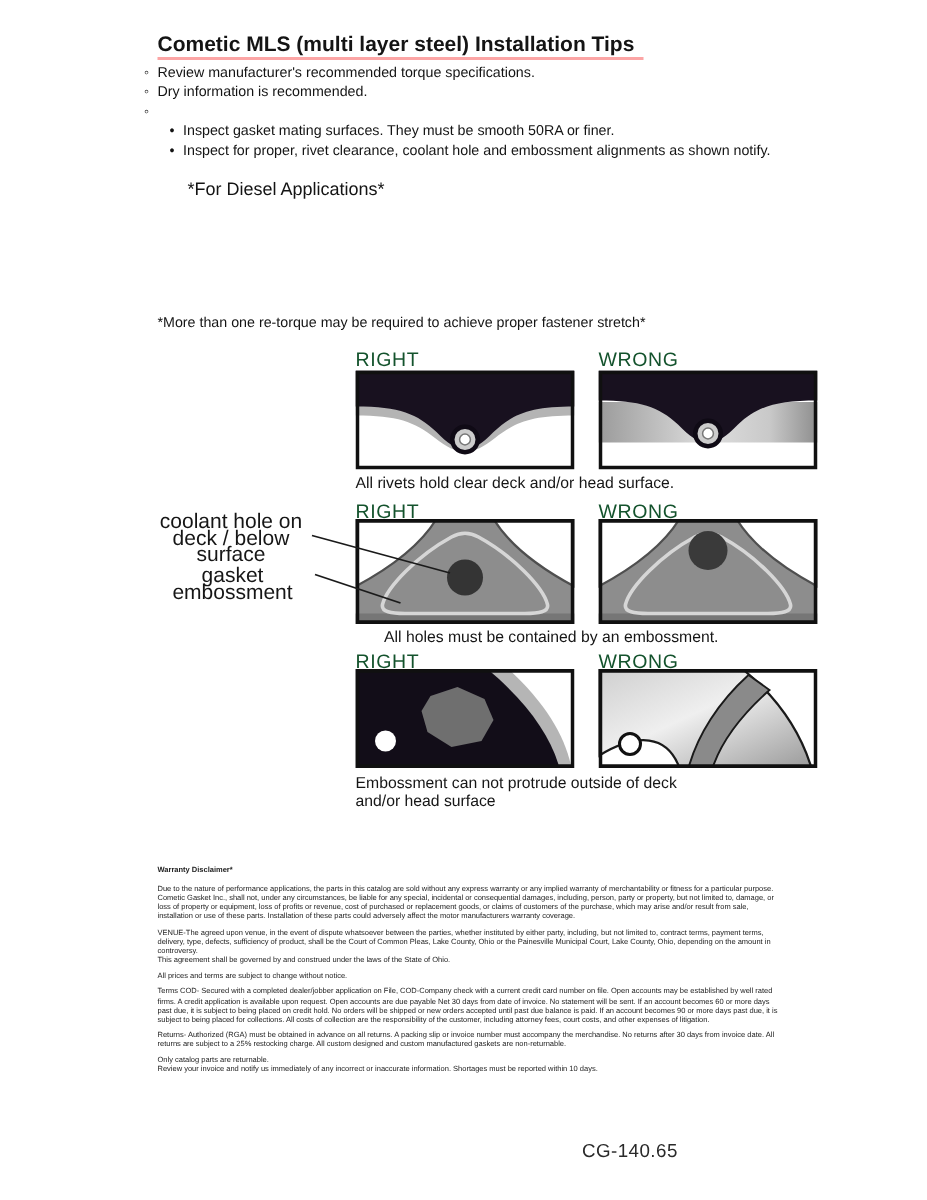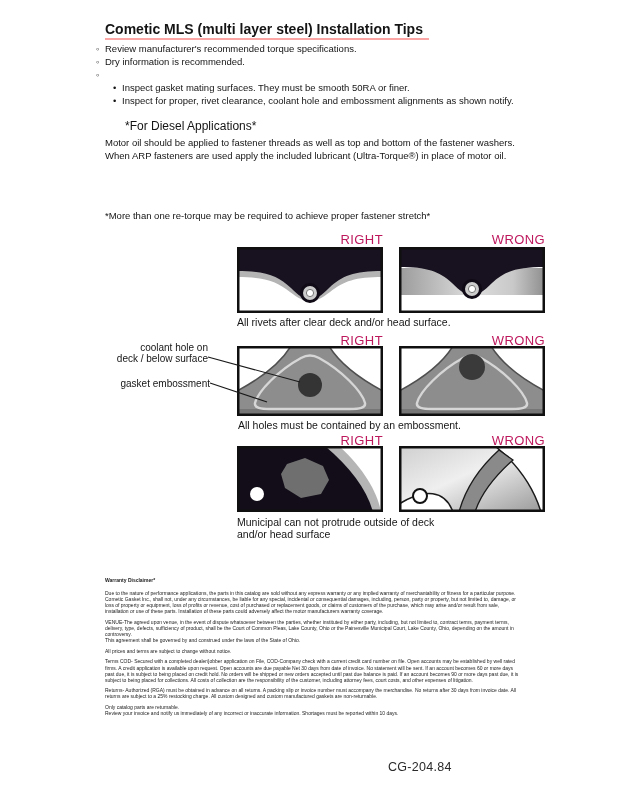--- a/index.html
+++ b/index.html
@@ -19,24 +19,24 @@
   .b-marker{width:9px;flex:0 0 9px;text-align:left;}
   .sub{margin-left:17px;}
   .sub .b-marker{width:9px;}
 
   .h2{left:105px;top:119px;font-size:12px;font-weight:normal;margin-left:20px;}
   .para{left:105px;width:445px;font-size:9.5px;line-height:12.6px;white-space:pre-line;}
   .p1{top:137px;}
   .p2{top:169px;}
   .note{top:210px;}
 
-  .dlabel{width:146px;text-align:right;font-size:13px;letter-spacing:.4px;color:#be185d;}
+  .dlabel{width:146px;text-align:left;font-size:13px;letter-spacing:.4px;color:#14532d;}
   .caption{font-size:10.5px;line-height:12px;color:#161616;}
 
-  .ann{font-size:10px;line-height:11px;text-align:right;color:#161616;}
+  .ann{font-size:14px;line-height:11px;text-align:center;color:#161616;}
 
   .disclaimer{left:105px;top:577px;width:416px;font-size:5px;line-height:6.1px;color:#222;}
   .disclaimer .dh{font-weight:bold;margin-bottom:7px;}
   .disclaimer p{margin:0 0 4.5px 0;white-space:pre-line;}
 
   .footer{left:388px;top:760px;font-size:12.5px;color:#2a2a2a;letter-spacing:.3px;}
 
   svg{display:block;}
 </style>
 </head>
@@ -62,22 +62,20 @@
       <span class="b-marker">•</span>
       <span>Inspect gasket mating surfaces.  They must be smooth 50RA or finer.</span>
     </div>
     <div class="b-row sub">
       <span class="b-marker">•</span>
       <span>Inspect for proper, rivet clearance, coolant hole and embossment alignments as shown notify.</span>
     </div>
   </div>
 
   <div class="abs h2">*For Diesel Applications*</div>
-  <div class="abs para p1">Motor oil should be applied to fastener threads as well as top and bottom of the fastener washers.
-When ARP fasteners are used apply the included lubricant (Ultra-Torque®) in place of motor oil.</div>
   <div class="abs para note">*More than one re-torque may be required to achieve proper fastener stretch*</div>
 
   <div class="abs dlabel" style="left:237px;top:232px;">RIGHT</div>
   <div class="abs dlabel" style="left:399px;top:232px;">WRONG</div>
 
   <svg class="abs" style="left:237px;top:247px;" width="146" height="66" viewBox="0 0 146 66">
     <rect width="146" height="66" fill="#ffffff"></rect>
     <path d="M0,0 H146 V30 C118,30 107,34 93,45 C85,51 80,54 73,54 C66,54 61,51 53,45 C39,34 28,30 0,30 Z" fill="#b4b4b4"></path>
     <path d="M0,0 H146 V24 C116,24 105,29 92,41 C84,49 80,52 73,52 C66,52 62,49 54,41 C41,29 30,24 0,24 Z" fill="#18111f"></path>
     <circle cx="73" cy="46" r="8.5" fill="#cccccc" stroke="#0f0a15" stroke-width="3"></circle>
@@ -95,21 +93,21 @@
       </linearGradient>
     </defs>
     <rect width="146" height="66" fill="#ffffff"></rect>
     <rect x="0" y="21" width="146" height="27" fill="url(#g1)"></rect>
     <path d="M0,0 H146 V20 C118,20 106,24 93,36 C85,44 80,48 73,48 C66,48 61,44 53,36 C40,24 28,20 0,20 Z" fill="#18111f"></path>
     <circle cx="73" cy="42" r="8.5" fill="#cccccc" stroke="#0f0a15" stroke-width="3"></circle>
     <circle cx="73" cy="42" r="3.6" fill="#ffffff" stroke="#777777" stroke-width="1"></circle>
     <rect x="1.25" y="1.25" width="143.5" height="63.5" fill="none" stroke="#101010" stroke-width="2.5"></rect>
   </svg>
 
-  <div class="abs caption" style="left:237px;top:316px;">All rivets after clear deck and/or head surface.</div>
+  <div class="abs caption" style="left:237px;top:316px;">All rivets hold clear deck and/or head surface.</div>
 
   <div class="abs dlabel" style="left:237px;top:333px;">RIGHT</div>
   <div class="abs dlabel" style="left:399px;top:333px;">WRONG</div>
 
   <div class="abs ann" style="left:100px;top:342px;width:108px;">
     <div>coolant hole on</div>
     <div>deck / below surface</div>
   </div>
   <div class="abs ann" style="left:100px;top:378px;width:110px;">gasket embossment</div>
 
@@ -131,21 +129,21 @@
     <path d="M18,57 C21,45 42,24 64,12 Q73,7 82,12 C104,24 125,45 128,57 C129,62 122,63 113,63 H33 C24,63 17,62 18,57 Z" fill="none" stroke="#d6d6d6" stroke-width="2.4"></path>
     <circle cx="73" cy="21" r="13" fill="#3a3a3a"></circle>
     <rect x="1.25" y="1.25" width="143.5" height="67.5" fill="none" stroke="#101010" stroke-width="2.5"></rect>
   </svg>
 
   <svg class="abs" style="left:105px;top:340px;" width="215" height="72" viewBox="0 0 215 72">
     <line x1="103" y1="17" x2="195" y2="42" stroke="#1a1a1a" stroke-width="1.2"></line>
     <line x1="105" y1="43" x2="162" y2="62" stroke="#1a1a1a" stroke-width="1.2"></line>
   </svg>
 
-  <div class="abs caption" style="left:238px;top:419px;">All holes must be contained by an embossment.</div>
+  <div class="abs caption" style="left:256px;top:419px;">All holes must be contained by an embossment.</div>
 
   <div class="abs dlabel" style="left:237px;top:433px;">RIGHT</div>
   <div class="abs dlabel" style="left:399px;top:433px;">WRONG</div>
 
   <svg class="abs" style="left:237px;top:446px;" width="146" height="66" viewBox="0 0 146 66">
     <rect width="146" height="66" fill="#ffffff"></rect>
     <path d="M0,0 H102 C128,24 140,46 144,66 H0 Z" fill="#b5b5b5"></path>
     <path d="M0,0 H88 C114,22 130,44 136,66 H0 Z" fill="#120d18"></path>
     <path d="M50,18 L68,12 L86,20 L92,34 L84,48 L64,52 L48,42 L44,28 Z" fill="#6f6f6f"></path>
     <circle cx="20" cy="48" r="7" fill="#ffffff"></circle>
@@ -160,30 +158,30 @@
         <stop offset="1" stop-color="#9a9a9a"></stop>
       </linearGradient>
     </defs>
     <rect width="146" height="66" fill="#ffffff"></rect>
     <path d="M0,0 H96 C118,18 134,40 142,66 H54 C46,44 26,42 0,58 Z" fill="url(#g3)" stroke="#1a1a1a" stroke-width="1.5"></path>
     <path d="M60,66 C66,44 80,22 100,4 L114,14 C96,30 82,48 76,66 Z" fill="#8a8a8a" stroke="#1a1a1a" stroke-width="1.3"></path>
     <circle cx="21" cy="50" r="7" fill="#ffffff" stroke="#111111" stroke-width="2"></circle>
     <rect x="1.25" y="1.25" width="143.5" height="63.5" fill="none" stroke="#101010" stroke-width="2.5"></rect>
   </svg>
 
-  <div class="abs caption" style="left:237px;top:516px;white-space:pre-line;">Municipal can not protrude outside of deck
+  <div class="abs caption" style="left:237px;top:516px;white-space:pre-line;">Embossment can not protrude outside of deck
 and/or head surface</div>
 
   <div class="abs disclaimer">
     <div class="dh">Warranty Disclaimer*</div>
     <p>Due to the nature of performance applications, the parts in this catalog are sold without any express warranty or any implied warranty of merchantability or fitness for a particular purpose.  Cometic Gasket Inc., shall not, under any circumstances, be liable for any special, incidental or consequential damages, including, person, party or property, but not limited to, damage, or loss of property or equipment, loss of profits or revenue, cost of purchased or replacement goods, or claims of customers of the purchase, which may arise and/or result from sale, installation or use of these parts.  Installation of these parts could adversely affect the motor manufacturers warranty coverage.</p>
     <p>VENUE-The agreed upon venue, in the event of dispute whatsoever between the parties, whether instituted by either party, including, but not limited to, contract terms, payment terms, delivery, type, defects, sufficiency of product, shall be the Court of Common Pleas, Lake County, Ohio or the Painesville Municipal Court, Lake County, Ohio, depending on the amount in controversy.
 This agreement shall be governed by and construed under the laws of the State of Ohio.</p>
     <p>All prices and terms are subject to change without notice.</p>
     <p>Terms COD- Secured with a completed dealer/jobber application on File, COD-Company check with a current credit card number on file.  Open accounts may be established by well rated firms.  A credit application is available upon request.  Open accounts are due payable Net 30 days from date of invoice.  No statement will be sent.  If an account becomes 60 or more days past due, it is subject to being placed on credit hold.  No orders will be shipped or new orders accepted until past due balance is paid.  If an account becomes 90 or more days past due, it is subject to being placed for collections.  All costs of collection are the responsibility of the customer, including attorney fees, court costs, and other expenses of litigation.</p>
     <p>Returns- Authorized (RGA) must be obtained in advance on all returns.  A packing slip or invoice number must accompany the merchandise.  No returns after 30 days from invoice date.  All returns are subject to a 25% restocking charge.  All custom designed and custom manufactured gaskets are non-returnable.</p>
     <p>Only catalog parts are returnable.
 Review your invoice and notify us immediately of any incorrect or inaccurate information.  Shortages must be reported within 10 days.</p>
   </div>
 
-  <div class="abs footer">CG-204.84</div>
+  <div class="abs footer">CG-140.65</div>
 
 </div>
 
 </body></html>

